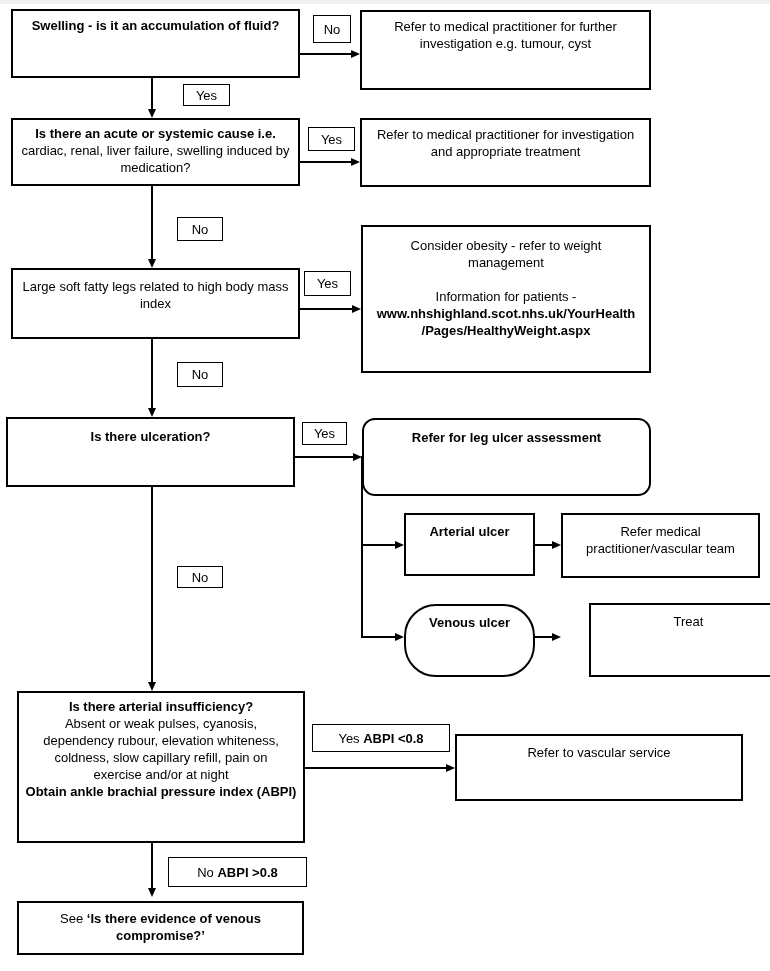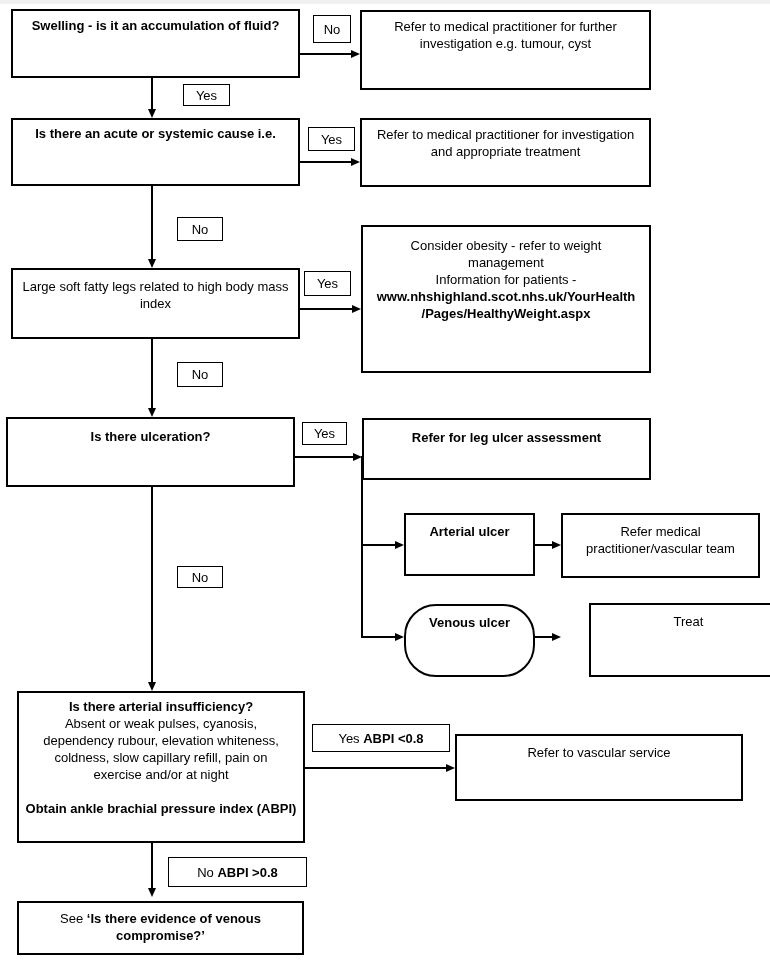--- a/index.html
+++ b/index.html
@@ -54,20 +54,21 @@
   <div class="ah-r" style="left:351px;top:50px;"></div>
 
   <div class="vline" style="left:151px;top:78px;height:31px;"></div>
   <div class="ah-d" style="left:148px;top:109px;"></div>
   <div class="lbl" style="left:183px;top:84px;width:47px;height:22px;">
     <span>Yes</span>
   </div>
 
   <div class="box" style="left:11px;top:118px;width:289px;height:68px;padding:5px 6px 0;">
     <span class="b blk">Is there an acute or systemic cause i.e.</span>
+    <span class="blk">cardiac, renal, liver failure, swelling induced by medication?</span>
   </div>
 
   <div class="lbl" style="left:308px;top:127px;width:47px;height:24px;">
     <span>Yes</span>
   </div>
 
   <div class="box" style="left:360px;top:118px;width:291px;height:69px;padding:6px 6px 0;">
     <span>Refer to medical practitioner for investigation and appropriate treatment</span>
   </div>
 
@@ -83,21 +84,21 @@
   <div class="box" style="left:11px;top:268px;width:289px;height:71px;padding:8px 6px 0;">
     <span>Large soft fatty legs related to high body mass index</span>
   </div>
 
   <div class="lbl" style="left:304px;top:271px;width:47px;height:25px;">
     <span>Yes</span>
   </div>
 
   <div class="box" style="left:361px;top:225px;width:290px;height:148px;padding:10px 6px 0;">
     <span class="inner-narrow">Consider obesity - refer to weight management</span>
-    <span class="blk" style="">Information for patients -</span>
+    <span class="blk" style="margin-top:17px;">Information for patients -</span>
     <span class="b blk">www.nhshighland.scot.nhs.uk/YourHealth</span>
     <span class="b blk">/Pages/HealthyWeight.aspx</span>
   </div>
 
   <div class="hline" style="left:300px;top:308px;width:52px;"></div>
   <div class="ah-r" style="left:352px;top:305px;"></div>
 
   <div class="vline" style="left:151px;top:339px;height:69px;"></div>
   <div class="ah-d" style="left:148px;top:408px;"></div>
   <div class="lbl" style="left:177px;top:362px;width:46px;height:25px;">
@@ -105,21 +106,21 @@
   </div>
 
   <div class="box" style="left:6px;top:417px;width:289px;height:70px;padding:9px 6px 0;">
     <span class="b">Is there ulceration?</span>
   </div>
 
   <div class="lbl" style="left:302px;top:422px;width:45px;height:23px;">
     <span>Yes</span>
   </div>
 
-  <div class="box" style="left:362px;top:418px;width:289px;height:62px;padding:9px 6px 0;">
+  <div class="box" style="left:362px;top:418px;width:289px;height:78px;padding:9px 6px 0;border-radius:13px;">
     <span class="b">Refer for leg ulcer assessment</span>
   </div>
 
   <div class="hline" style="left:295px;top:456px;width:58px;"></div>
   <div class="ah-r" style="left:353px;top:453px;"></div>
 
   <div class="vline" style="left:361px;top:456px;height:182px;"></div>
 
   <div class="hline" style="left:362px;top:544px;width:33px;"></div>
   <div class="ah-r" style="left:395px;top:541px;"></div>
@@ -151,21 +152,21 @@
 
   <div class="vline" style="left:151px;top:487px;height:195px;"></div>
   <div class="ah-d" style="left:148px;top:682px;"></div>
   <div class="lbl" style="left:177px;top:566px;width:46px;height:22px;">
     <span>No</span>
   </div>
 
   <div class="box" style="left:17px;top:691px;width:288px;height:152px;padding:5px 6px 0;">
     <span class="b blk">Is there arterial insufficiency?</span>
     <span class="inner-body">Absent or weak pulses, cyanosis, dependency rubour, elevation whiteness, coldness, slow capillary refill, pain on exercise and/or at night</span>
-    <span class="b blk" style="margin-top:17px;">Obtain ankle brachial pressure index (ABPI)</span>
+    <span class="b blk" style="margin-top:0;">Obtain ankle brachial pressure index (ABPI)</span>
   </div>
 
   <div class="lbl" style="left:312px;top:724px;width:138px;height:28px;">
     <span class="pre">Yes </span>
       <span class="b">ABPI &lt;0.8</span>
   </div>
 
   <div class="hline" style="left:305px;top:767px;width:141px;"></div>
   <div class="ah-r" style="left:446px;top:764px;"></div>
 

